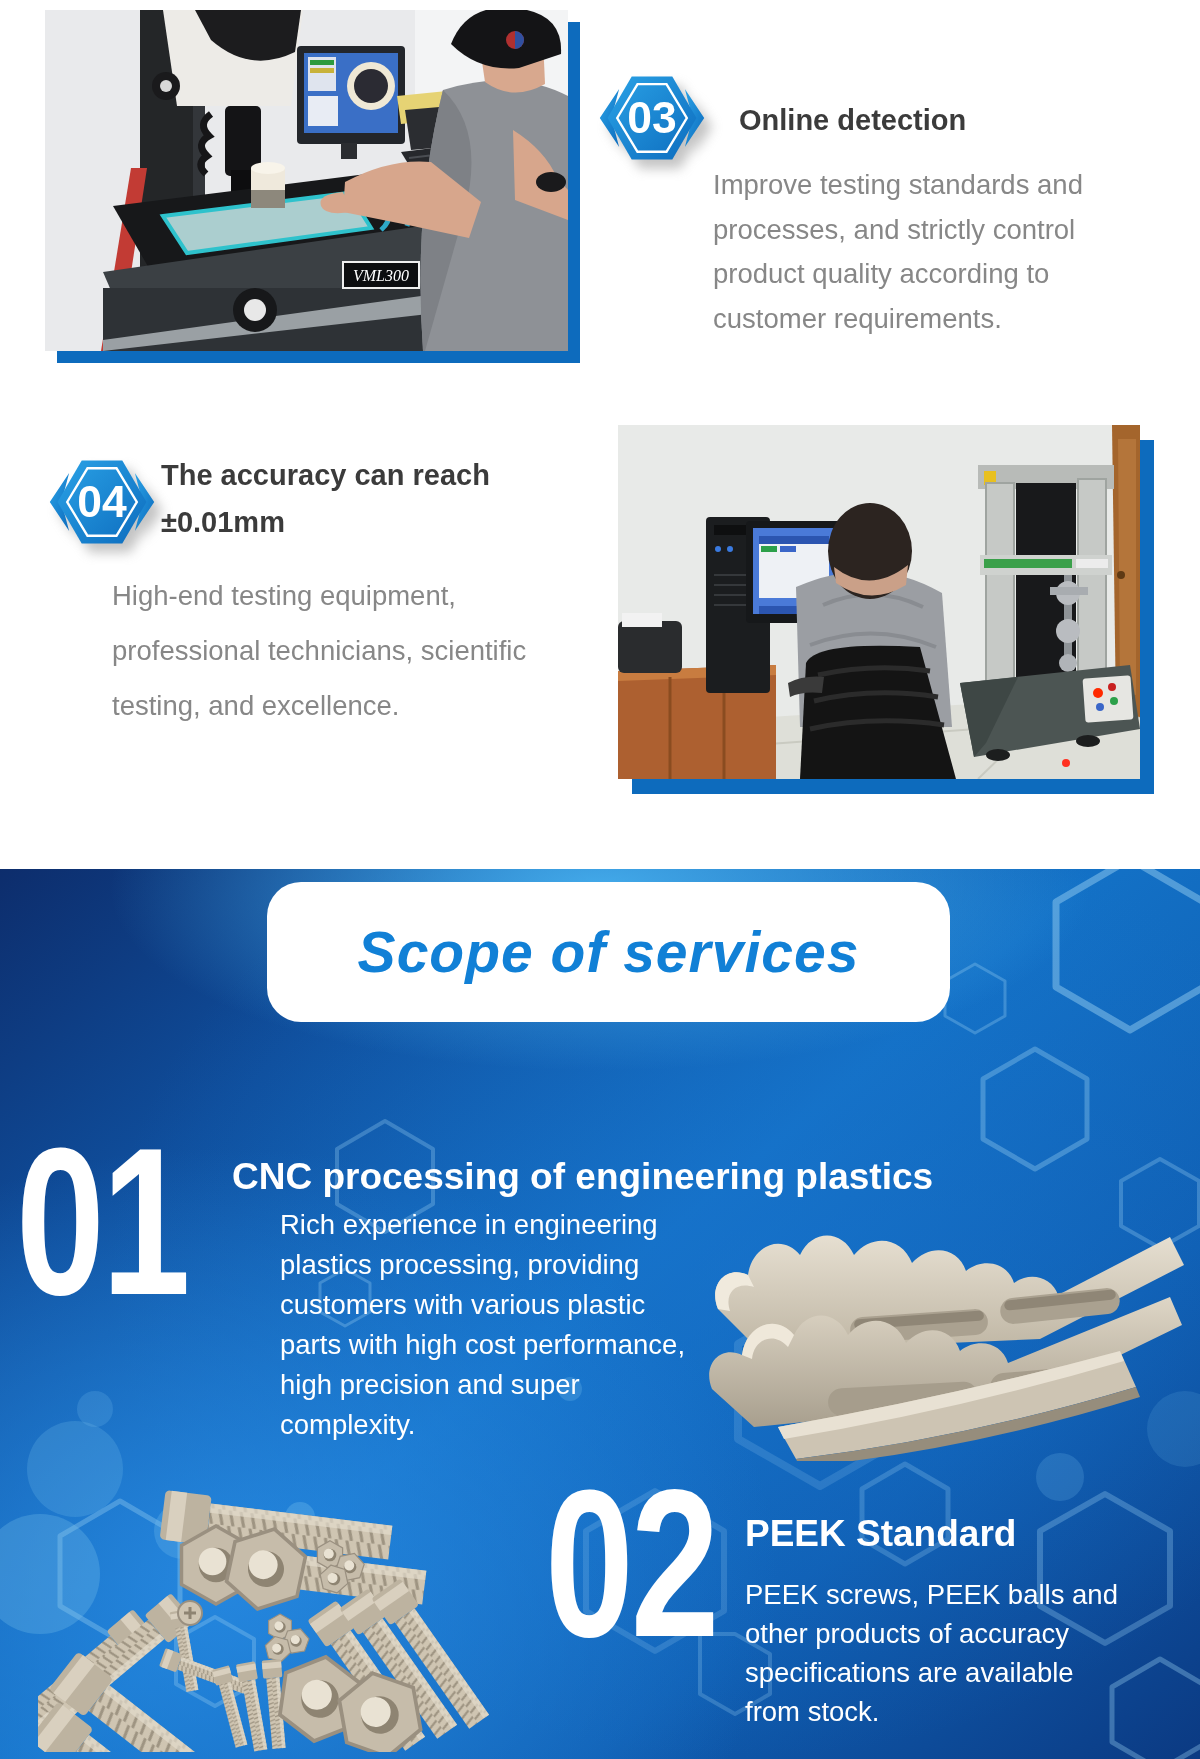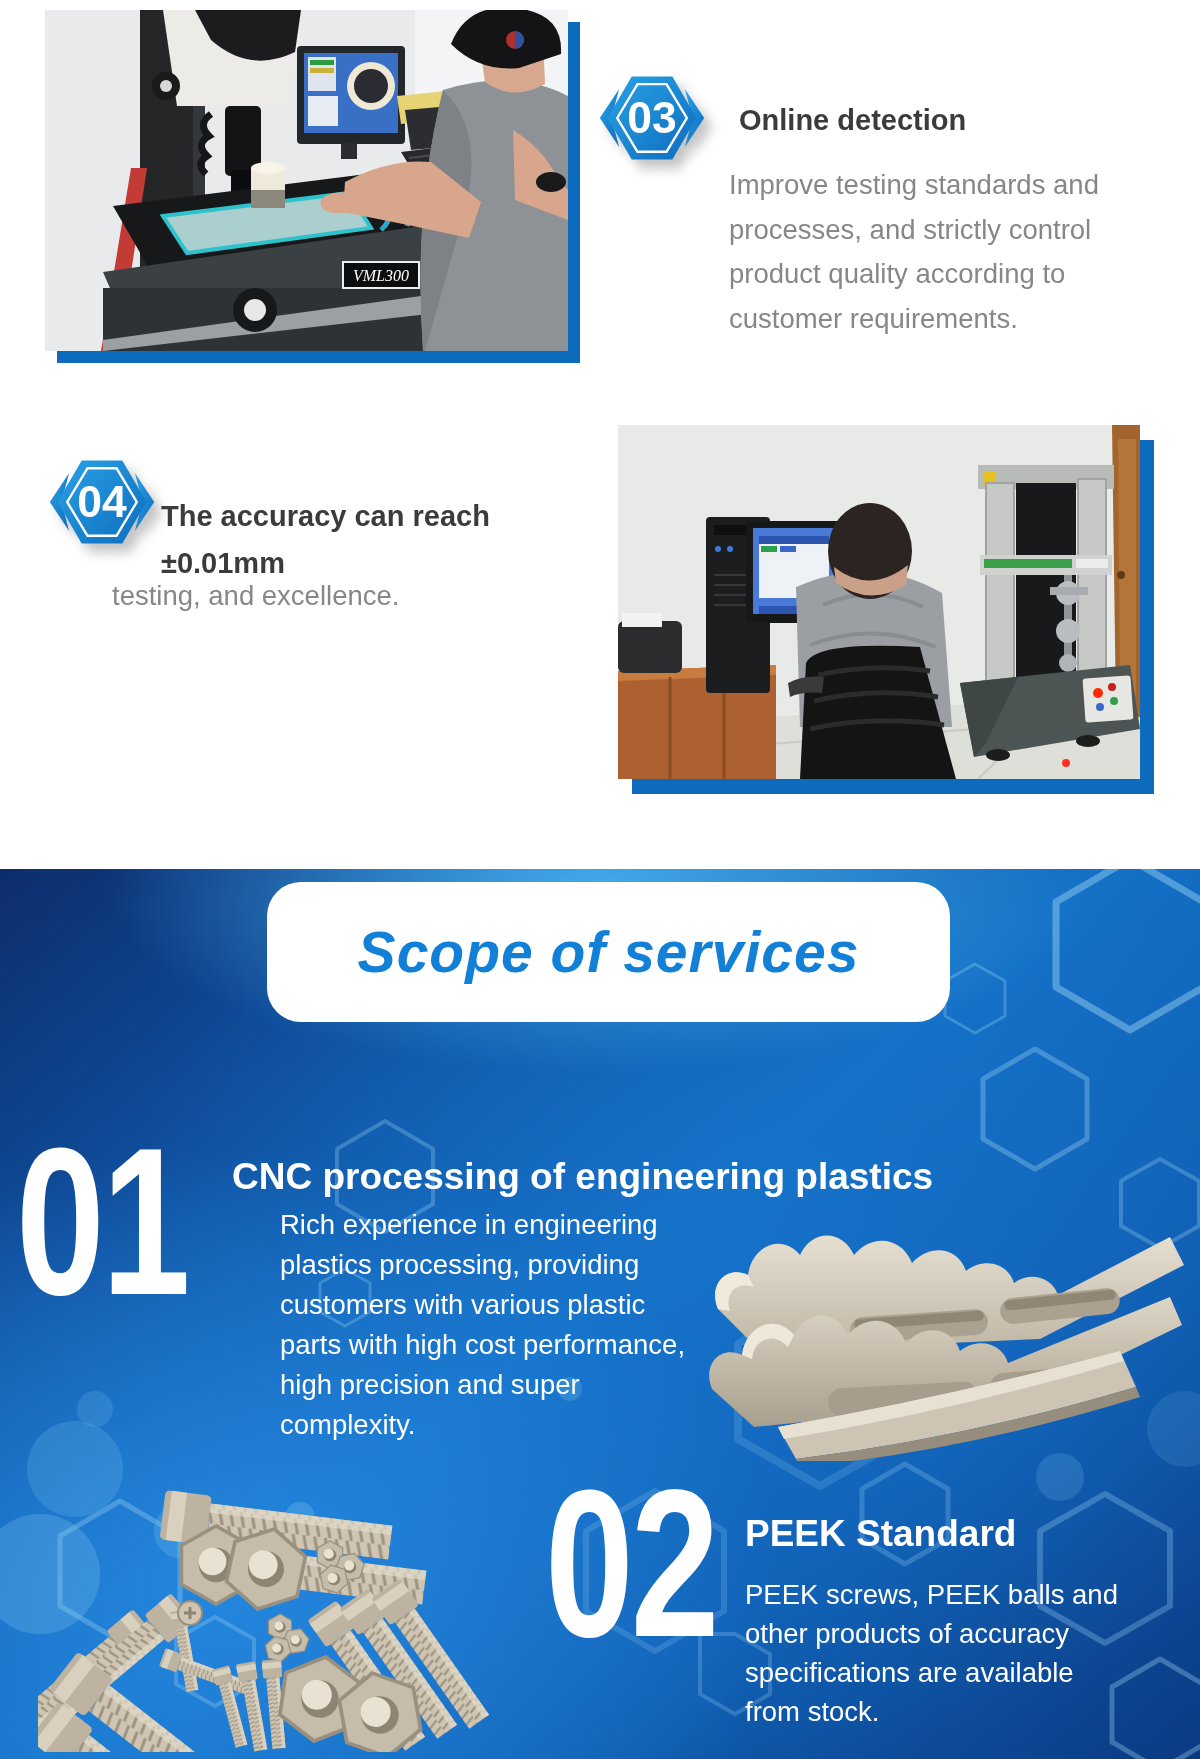--- a/index.html
+++ b/index.html
@@ -8,21 +8,21 @@
   
   .photo-accent{position:absolute;background:#0d6bbd;}
   .photo{position:absolute;overflow:hidden;background:#3b82f6;}
   .photo svg{display:block;width:100%;height:100%;}
   .badge{position:absolute;width:116px;height:104px;filter:drop-shadow(8px 9px 6px rgba(125,125,125,.45));}
   .badge svg{display:block;width:100%;height:100%;}
   .badge text{font-family:"Liberation Sans",sans-serif;font-weight:bold;font-size:46px;fill:#ffffff;}
   .h-dark{position:absolute;color:#3b3b3b;font-weight:bold;font-size:29px;line-height:47px;white-space:nowrap;}
   .p-gray{position:absolute;color:#878787;font-size:27.5px;white-space:nowrap;}
   .p-gray div{white-space:nowrap;}
-  .p03{line-height:44.5px;margin-left:16px;}
+  .p03{line-height:44.5px;}
   .p04{line-height:55px;}
   
   .blue-section{position:absolute;left:0;top:869px;width:1200px;height:890px;
     background:
       radial-gradient(ellipse 700px 260px at 600px 20px, rgba(70,175,238,.95), rgba(70,175,238,0) 70%),
       radial-gradient(ellipse 900px 700px at 18% 80%, rgba(40,138,226,.85), rgba(40,138,226,0) 62%),
       radial-gradient(ellipse 900px 700px at 60% 45%, rgba(25,115,205,.55), rgba(25,115,205,0) 70%),
       linear-gradient(140deg,#0d2d6c 0%,#0f4e9c 22%,#1371c6 48%,#0f5eb2 72%,#0b3880 100%);
     overflow:hidden;padding-left:30px;}
   .hexdeco{position:absolute;left:0;top:0;width:1200px;height:890px;pointer-events:none;}
@@ -150,25 +150,27 @@
   <div class="badge" style="left:44px;top:450px;">
     <svg viewBox="0 0 120 104">
       <polygon points="26,22 6,52 26,82 18,52" fill="url(#badgeGrad)"></polygon>
       <polygon points="94,22 114,52 94,82 102,52" fill="url(#badgeGrad)"></polygon>
       <polygon points="14,52 39,9 81,9 106,52 81,95 39,95" fill="url(#badgeGrad)"></polygon>
       <polygon points="24,52 45,17 75,17 96,52 75,87 45,87" fill="none" stroke="#ffffff" stroke-width="2.5"></polygon>
       <text x="60" y="68" text-anchor="middle">04</text>
     </svg>
   </div>
 
-  <div class="h-dark" style="left:161px;top:452px;margin-top:41px;">
+  <div class="h-dark" style="left:161px;top:452px;">
     <div>The accuracy can reach</div>
     <div>±0.01mm</div>
   </div>
   <div class="p-gray p04" style="left:112px;top:568px;">
+    <div>High-end testing equipment,</div>
+    <div>professional technicians, scientific</div>
     <div>testing, and excellence.</div>
   </div>
 
   <div class="photo-accent" style="left:632px;top:440px;width:522px;height:354px;"></div>
   <div class="photo" style="left:618px;top:425px;width:522px;height:354px;">
     <svg viewBox="0 0 522 354">
       <rect x="0" y="0" width="522" height="354" fill="#e8eae8"></rect>
 
       <polygon points="0,302 522,268 522,354 0,354" fill="#dedfd8"></polygon>
       <g stroke="#c9cac1" stroke-width="2">

